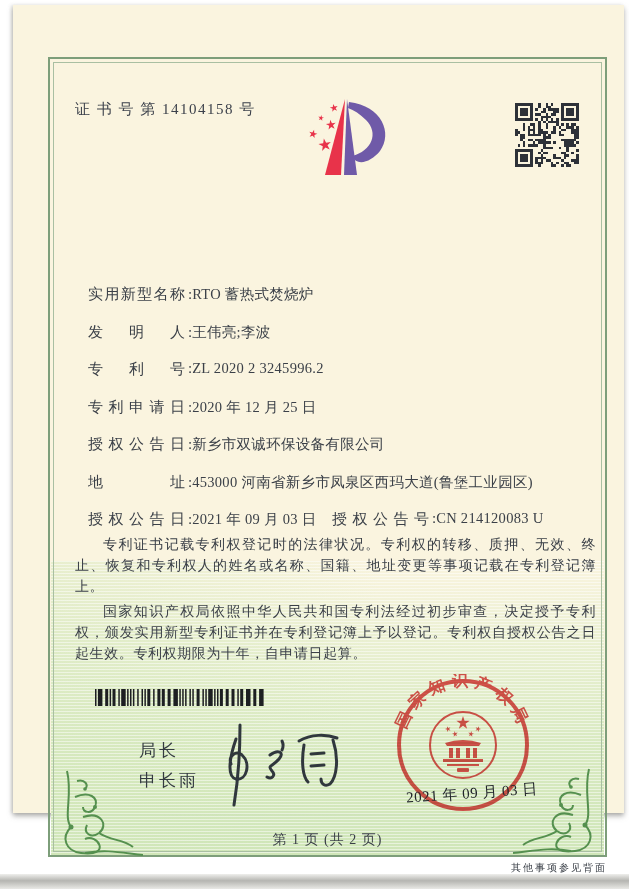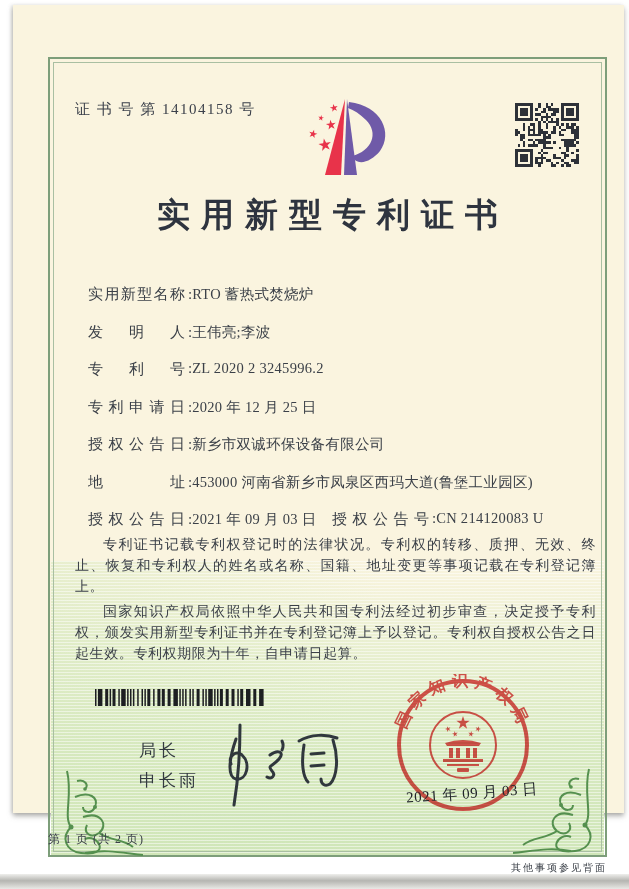--- a/index.html
+++ b/index.html
@@ -30,21 +30,21 @@
   .grant-pair{position:absolute;left:244px;top:0;}
   .paras{position:absolute;left:62px;top:529px;width:521px;color:#3b4048;
     font-size:14px;line-height:21px;text-align:justify;letter-spacing:.6px;}
   .paras p{margin:0 0 4px 0;text-indent:2em;}
   .barcode{position:absolute;left:82px;top:684px;}
   .signer{position:absolute;left:126px;top:731px;color:#333a40;font-size:17px;line-height:30px;letter-spacing:3px;}
   .signature{position:absolute;left:193px;top:714px;}
   .seal{position:absolute;left:379px;top:669px;mix-blend-mode:multiply;opacity:.93;}
   .seal-date{position:absolute;left:386px;top:779px;width:146px;text-align:center;
     font-size:15px;color:#22262b;transform:rotate(-4deg);letter-spacing:.5px;}
-  .page-no{position:absolute;left:35px;top:826px;width:559px;text-align:left;font-size:12px;color:#3b4048;letter-spacing:1px;}
+  .page-no{position:absolute;left:35px;top:826px;width:559px;text-align:center;font-size:14px;color:#3b4048;letter-spacing:1px;}
   .back-note{position:absolute;left:35px;top:856px;width:559px;text-align:right;font-size:10px;color:#3b4048;letter-spacing:2px;}
   .flourish{position:absolute;width:88px;height:92px;}
   .flourish.left{left:42px;top:764px;}
   .flourish.right{left:500px;top:762px;transform:scaleX(-1);}
   svg{display:block;}
 </style>
 </head>
 <body>
 
 <div class="paper">
@@ -365,21 +365,20 @@
         <rect x="0" y="24" width="1" height="1" fill="#2d3138"></rect>
         <rect x="1" y="24" width="1" height="1" fill="#2d3138"></rect>
         <rect x="2" y="24" width="1" height="1" fill="#2d3138"></rect>
         <rect x="3" y="24" width="1" height="1" fill="#2d3138"></rect>
         <rect x="4" y="24" width="1" height="1" fill="#2d3138"></rect>
         <rect x="5" y="24" width="1" height="1" fill="#2d3138"></rect>
         <rect x="6" y="24" width="1" height="1" fill="#2d3138"></rect>
       </svg>
   </div>
 
-  <div class="title">实用新型专利证书</div>
 
   <div class="fields">
     <div class="frow">
       <span class="flabel">实用新型名称</span><span class="fcolon">:</span><span class="fvalue">RTO 蓄热式焚烧炉</span>
     </div>
     <div class="frow">
       <span class="flabel">发明人</span><span class="fcolon">:</span><span class="fvalue">王伟亮;李波</span>
     </div>
     <div class="frow">
       <span class="flabel">专利号</span><span class="fcolon">:</span><span class="fvalue">ZL 2020 2 3245996.2</span>

